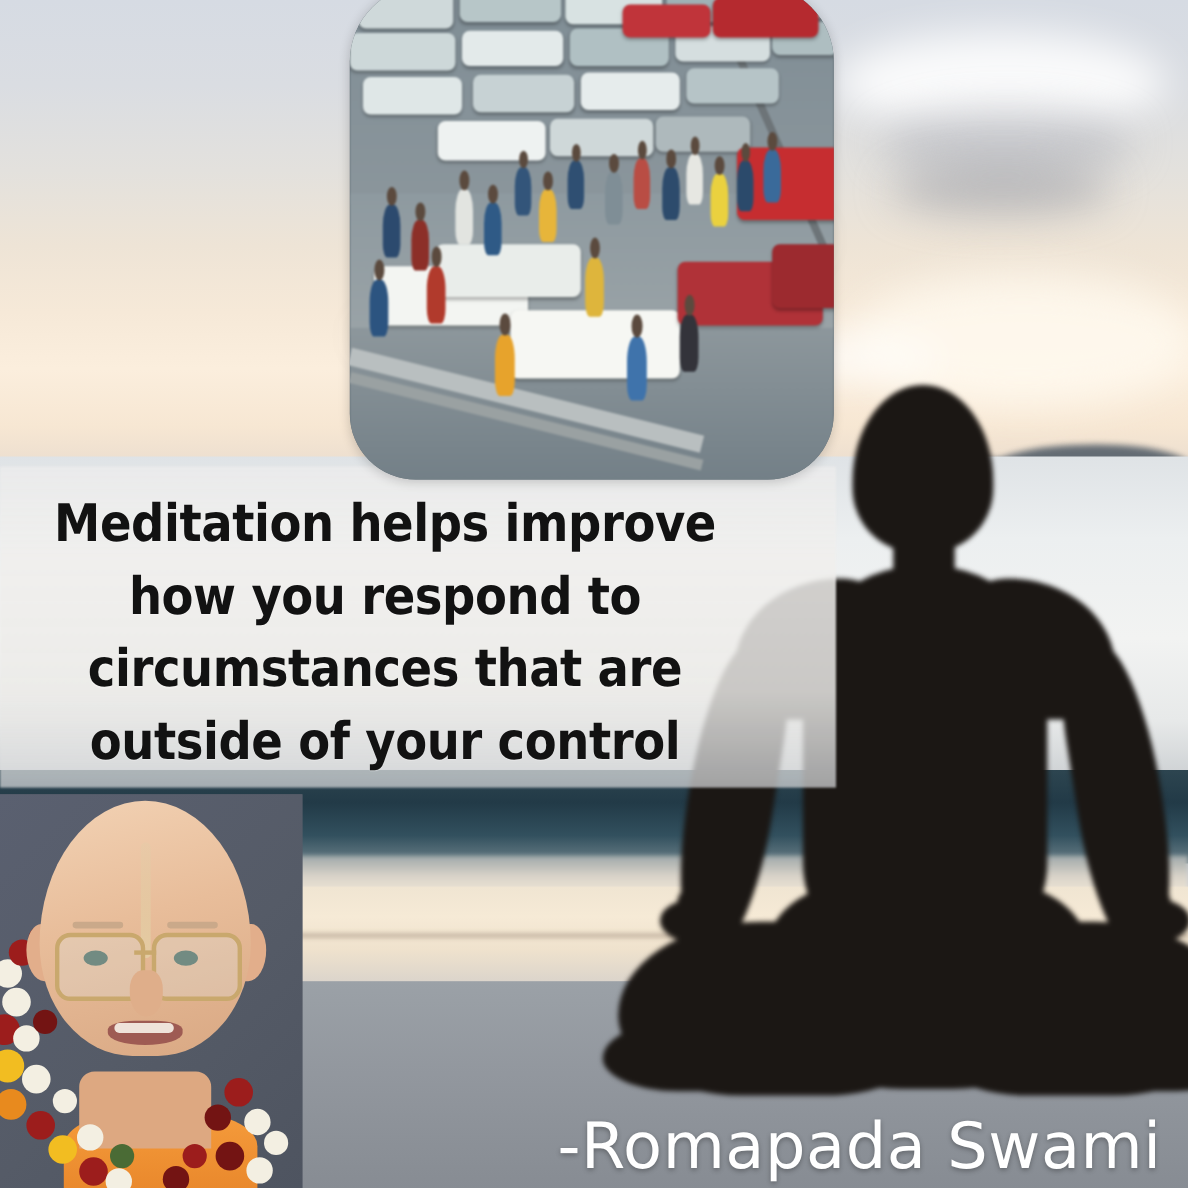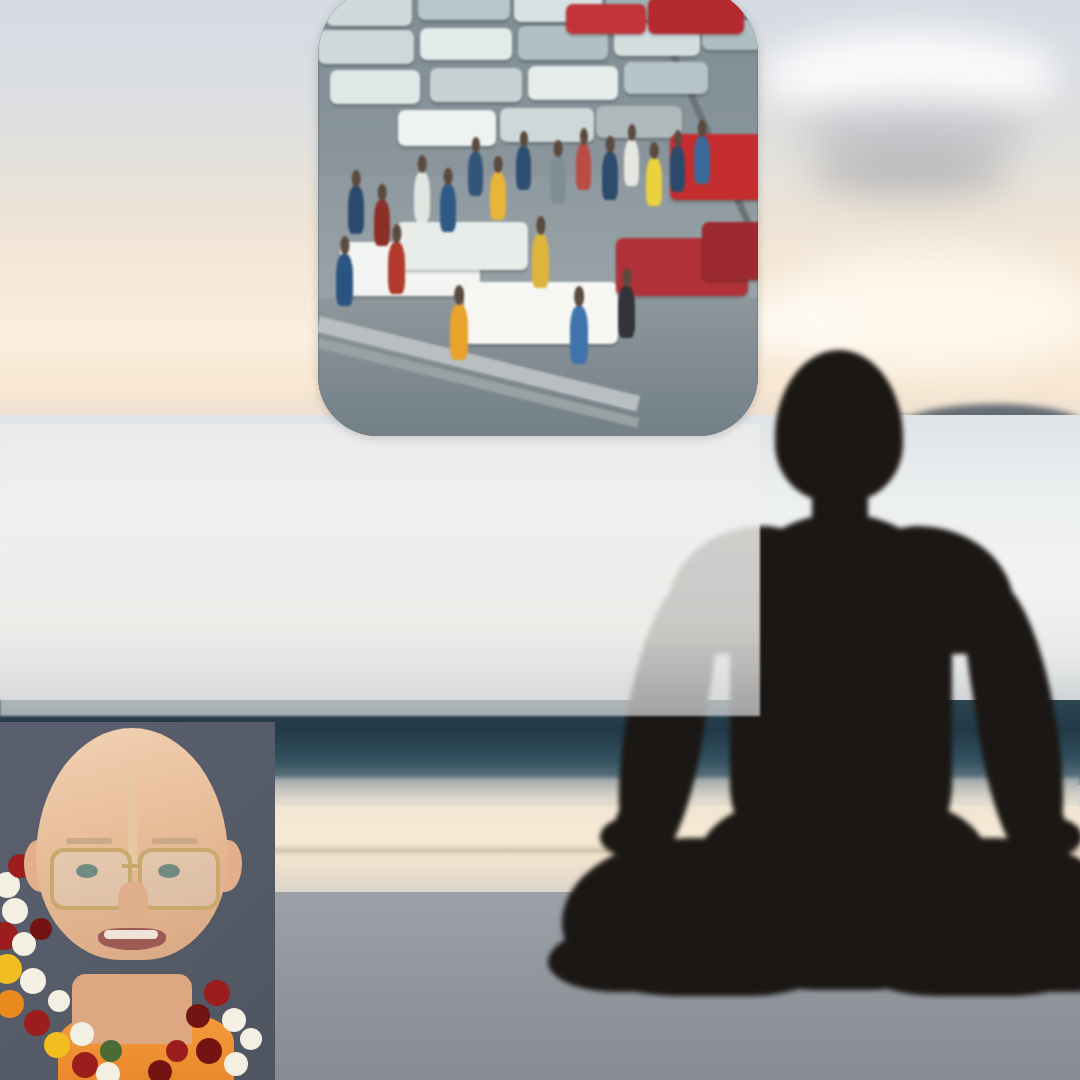--- a/index.html
+++ b/index.html
@@ -312,20 +312,26 @@
         <div class="ped" style="left: 376px; top: 150px; width: 16px; height: 48px; background: rgb(58, 106, 154);"></div>
         <div class="ped" style="left: 70px; top: 256px; width: 17px; height: 52px; background: rgb(177, 58, 44);"></div>
         <div class="ped" style="left: 18px; top: 268px; width: 17px; height: 52px; background: rgb(44, 84, 128);"></div>
         <div class="ped" style="left: 132px; top: 318px; width: 18px; height: 56px; background: rgb(231, 163, 44);"></div>
         <div class="ped" style="left: 214px; top: 248px; width: 17px; height: 54px; background: rgb(222, 181, 60);"></div>
         <div class="ped" style="left: 252px; top: 320px; width: 18px; height: 58px; background: rgb(63, 115, 171);"></div>
         <div class="ped" style="left: 300px; top: 300px; width: 17px; height: 52px; background: rgb(51, 51, 58);"></div>
       </div>
   </div>
 
+  <div class="quote">
+    <span class="quote-line">Meditation helps improve</span>
+    <span class="quote-line">how you respond to</span>
+    <span class="quote-line">circumstances that are</span>
+    <span class="quote-line">outside of your control</span>
+  </div>
 
   <div class="portrait">
     <div class="p-bg"></div>
     <div id="garland-host">
         <div class="garland g-white" style="position: absolute; left: -6px; top: 150px; width: 26px; height: 26px;"></div>
         <div class="garland g-red" style="position: absolute; left: 8px; top: 132px; width: 24px; height: 24px;"></div>
         <div class="garland g-dred" style="position: absolute; left: 26px; top: 120px; width: 22px; height: 22px;"></div>
         <div class="garland g-white" style="position: absolute; left: 2px; top: 176px; width: 26px; height: 26px;"></div>
         <div class="garland g-red" style="position: absolute; left: -10px; top: 200px; width: 28px; height: 28px;"></div>
         <div class="garland g-white" style="position: absolute; left: 12px; top: 210px; width: 24px; height: 24px;"></div>
@@ -362,14 +368,15 @@
         <div class="garland g-red" style="position: absolute; left: 204px; top: 258px; width: 26px; height: 26px;"></div>
         <div class="garland g-white" style="position: absolute; left: 222px; top: 286px; width: 24px; height: 24px;"></div>
         <div class="garland g-dred" style="position: absolute; left: 196px; top: 316px; width: 26px; height: 26px;"></div>
         <div class="garland g-white" style="position: absolute; left: 224px; top: 330px; width: 24px; height: 24px;"></div>
         <div class="garland g-red" style="position: absolute; left: 166px; top: 318px; width: 22px; height: 22px;"></div>
         <div class="garland g-white" style="position: absolute; left: 240px; top: 306px; width: 22px; height: 22px;"></div>
         <div class="garland g-dred" style="position: absolute; left: 148px; top: 338px; width: 24px; height: 24px;"></div>
       </div>
   </div>
 
+  <div class="attribution">-Romapada Swami</div>
 
 </div>
 
 </body></html>

